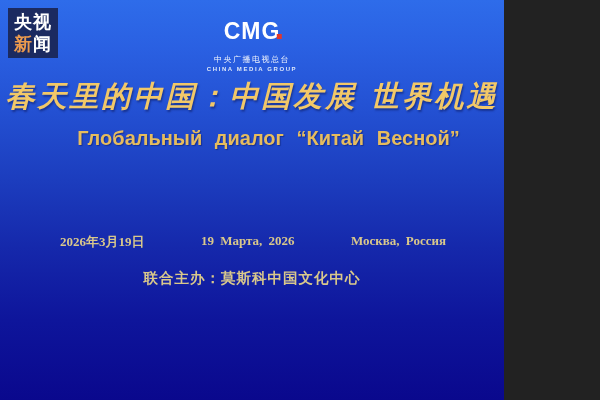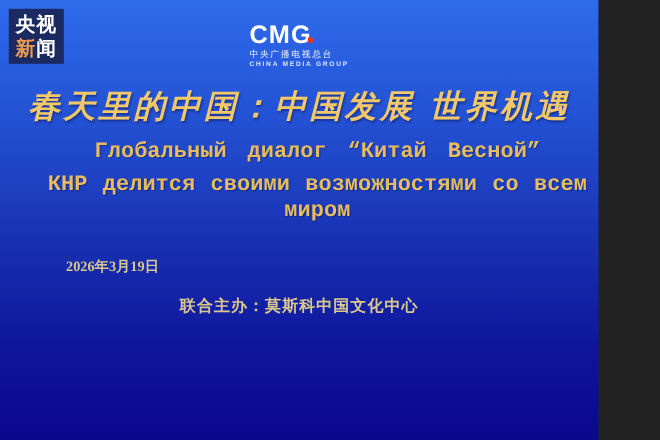--- a/index.html
+++ b/index.html
@@ -1,45 +1,45 @@
 <!DOCTYPE html>
 <html><head>
 <meta charset="utf-8">
 <style>
   html,body{margin:0;padding:0;background:#222;}
   .poster{
-    position:relative;width:544px;height:400px;overflow:hidden;
+    position:relative;width:504px;height:400px;overflow:hidden;
     background:linear-gradient(180deg,#2e6cea 0%,#2a60e2 12%,#2350d2 28%,#1c3dbe 45%,#1528ab 62%,#0e159b 80%,#0a088d 100%);
     font-family:"Liberation Sans",sans-serif;
   }
   
   .cctv-logo{
     position:absolute;left:8px;top:8px;width:50px;height:50px;
     background:#1b2a60;color:#ffffff;font-weight:bold;font-size:18px;line-height:22px;
     display:flex;flex-direction:column;align-items:center;justify-content:center;
     letter-spacing:1px;
   }
   .cctv-accent{color:#ec9a4e;}
   
-  .cmg{position:absolute;top:19px;left:50%;transform:translateX(-50%);text-align:left;color:#ffffff;}
+  .cmg{position:absolute;top:19px;left:50%;transform:translateX(-50%);text-align:center;color:#ffffff;}
   .cmg-word{position:relative;display:inline-block;font-weight:bold;font-size:23px;line-height:24px;letter-spacing:1px;}
   .cmg-red{position:absolute;right:-1px;bottom:4px;width:5px;height:5px;background:#e0372c;}
-  .cmg-cn{font-size:8px;line-height:10px;letter-spacing:1.5px;color:#f0f4fd;margin-top:1px;}
+  .cmg-cn{font-size:8px;line-height:10px;letter-spacing:1.5px;color:#f0f4fd;margin-top:12px;}
   .cmg-en{font-size:6px;line-height:8px;letter-spacing:1.6px;color:#dde7f9;font-weight:bold;}
   
   .title-cn{
     position:absolute;top:79px;left:0;right:0;text-align:center;
     font-family:"DejaVu Serif",serif;font-style:italic;font-weight:bold;
     font-size:29px;line-height:34px;letter-spacing:3px;color:#f2c868;
     text-shadow:1px 2px 2px rgba(8,16,70,0.45);
   }
   
   .title-ru{
     position:absolute;left:0;right:0;text-align:center;
-    font-family:Liberation Mono, monospace;font-weight:bold;color:#e6bc5e;
+    font-family:Liberation Sans, sans-serif;font-weight:bold;color:#e6bc5e;
     text-shadow:1px 1px 1px rgba(8,16,70,0.4);
     padding-left:33px;
   }
   .title-ru1{top:127px;font-size:20px;word-spacing:7px;}
   .title-ru2{top:157px;font-size:20px;word-spacing:2px;}
   
   .date-row{
     position:absolute;top:233px;left:0;right:0;
     display:flex;justify-content:space-between;padding:0 58px 0 60px;
     font-family:"Liberation Serif",serif;font-weight:bold;font-size:13px;
@@ -65,21 +65,22 @@
 
   <div class="cmg">
     <div class="cmg-word"><span>CMG</span><span class="cmg-red"></span></div>
     <div class="cmg-cn">中央广播电视总台</div>
     <div class="cmg-en">CHINA MEDIA GROUP</div>
   </div>
 
   <div class="title-cn">春天里的中国：中国发展 世界机遇</div>
 
   <div class="title-ru title-ru1">Глобальный диалог “Китай Весной”</div>
-  <div class="title-ru title-ru2">КНР делится своими возможностями со всем миром</div>
 
   <div class="date-row">
     <span>2026年3月19日</span>
+    <span>19 Марта, 2026</span>
+    <span>Москва, Россия</span>
   </div>
 
   <div class="org org-cn">联合主办：莫斯科中国文化中心</div>
 
 </div>
 
 </body></html>

